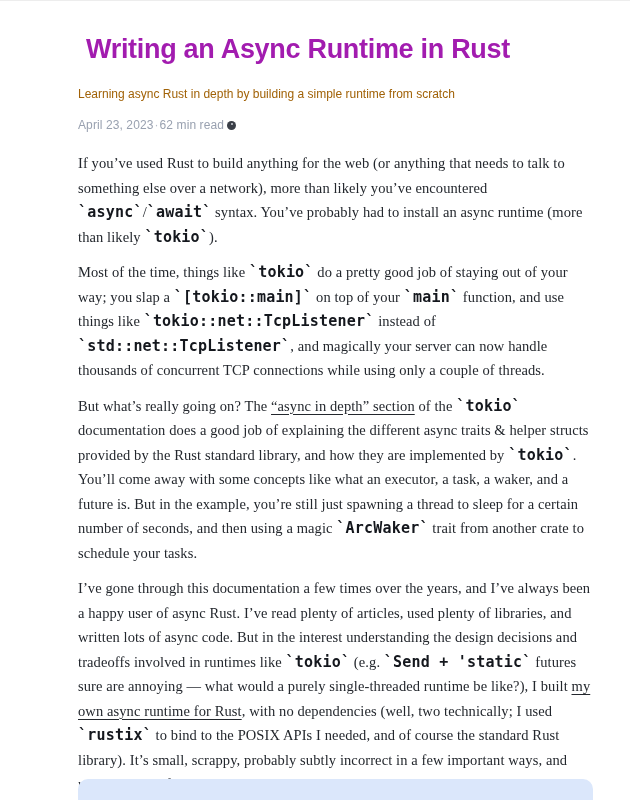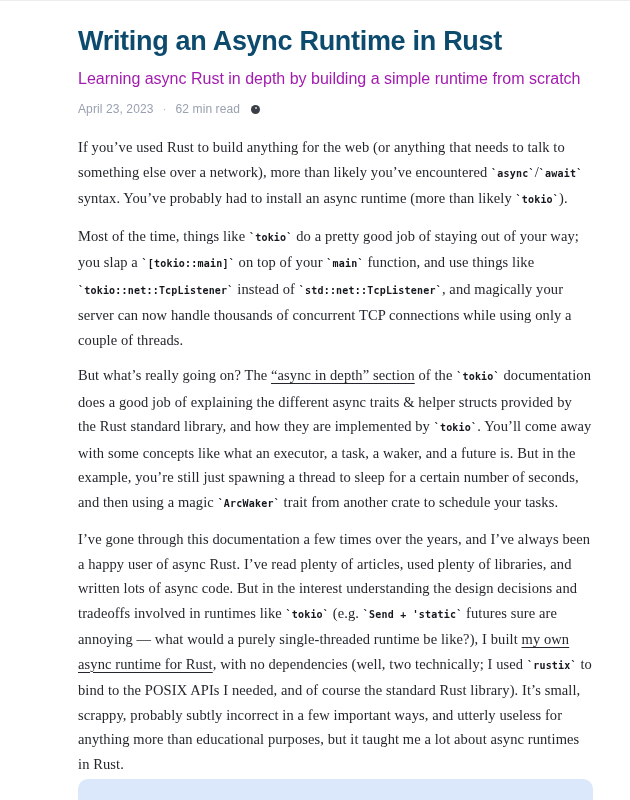--- a/index.html
+++ b/index.html
@@ -20,43 +20,43 @@
     border-top: 1px solid #ededed;
     box-sizing: border-box;
     position: relative;
     background: #ffffff;
   }
   .content {
     margin-left: 78px;
     width: 515px;
   }
   h1.title {
-    margin: 0;
+    margin: 8px;
     padding-top: 24px;
     font-size: 27px;
     line-height: 32px;
     font-weight: 800;
     letter-spacing: -0.3px;
-    color: #0c4a6e;
+    color: #a21caf;
     font-family: "Liberation Sans", sans-serif;
   }
   h2.subtitle {
     margin: 0;
     padding-top: 11px;
-    font-size: 16px;
+    font-size: 12px;
     line-height: 21px;
     font-weight: 400;
-    color: #a21caf;
+    color: #a16207;
     font-family: "Liberation Sans", sans-serif;
   }
   .meta {
     margin-top: 13px;
     display: flex;
     align-items: center;
-    gap: 9px;
+    gap: 1px;
     font-size: 12px;
     font-weight: 500;
     color: #99a1b0;
     letter-spacing: 0.1px;
   }
   .meta .sep {
     color: #b8bec9;
   }
   .info-dot {
     width: 9px;
@@ -85,21 +85,21 @@
     margin: 0 0 11px 0;
     font-family: "Liberation Serif", serif;
     font-size: 14.5px;
     line-height: 24.5px;
     color: #23272d;
     letter-spacing: 0.1px;
   }
   code.inline-code {
     font-family: "DejaVu Sans Mono", monospace;
     font-weight: bold;
-    font-size: 10px;
+    font-size: 15px;
     color: #14171d;
     letter-spacing: 0.2px;
     white-space: nowrap;
   }
   code.inline-code::before,
   code.inline-code::after {
     content: "\0060";
     font-weight: bold;
     color: #14171d;
   }

